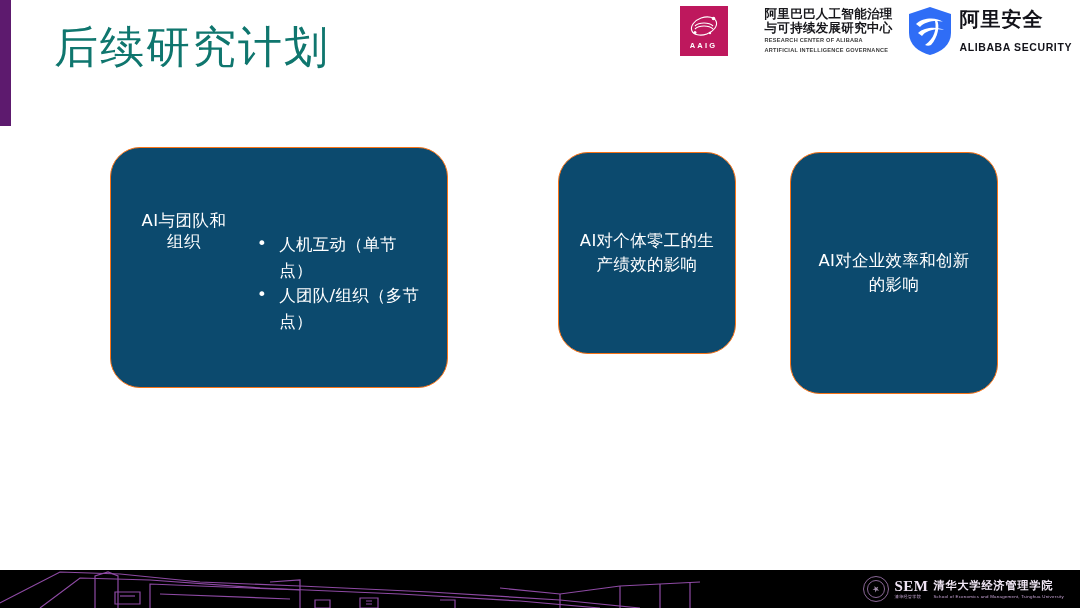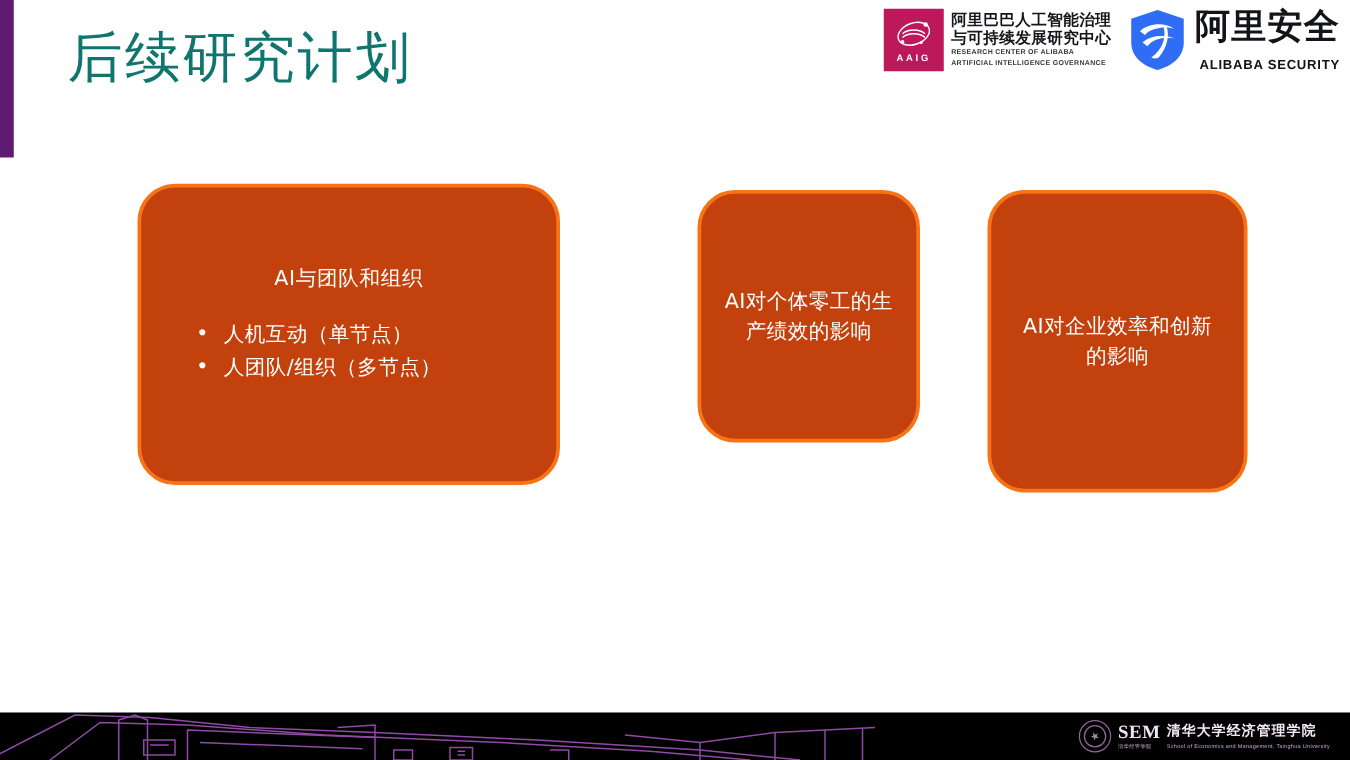--- a/index.html
+++ b/index.html
@@ -36,53 +36,53 @@
   .aaig-logo{ display:flex; align-items:center; gap:6px; }
   .aaig-mark{
     width:48px;height:50px;background:#be185d;
     display:flex;flex-direction:column;align-items:center;justify-content:center;
     color:#fff;
   }
   .aaig-mark svg{display:block;}
   .aaig-mark .aaig-word{
     font-size:7.5px;letter-spacing:2.2px;margin-top:2px;font-weight:700;
   }
-  .aaig-text{ display:flex;flex-direction:column; justify-content:center; }
+  .aaig-text{ display:flex;flex-direction:column; justify-content:center;margin-left:31px; }
   .aaig-cn{
     font-size:12.5px;font-weight:700;color:#17171b;letter-spacing:.3px;
     line-height:1.12;
     font-family:"DejaVu Sans","Liberation Sans",sans-serif;
   }
   .aaig-en{
     font-size:5.6px;font-weight:700;color:#3a3a3a;letter-spacing:.25px;
     line-height:1.35;margin-top:2px;
     font-family:"Liberation Sans",sans-serif;
   }
 
   
   .alisec-logo{ display:flex;align-items:center;gap:7px; }
   .alisec-shield{ width:46px;height:50px;position:relative; }
   .alisec-text{ display:flex;flex-direction:column; }
   .alisec-cn{
-    font-size:28px;font-weight:700;color:#13131a;letter-spacing:1px;line-height:1.05;
+    font-size:20px;font-weight:700;color:#13131a;letter-spacing:1px;line-height:1.05;
     font-family:"DejaVu Sans","Liberation Sans",sans-serif;
   }
   .alisec-en{
     font-size:10.5px;font-weight:700;color:#13131a;letter-spacing:.6px;line-height:1.1;
     margin-top:12px;font-family:"Liberation Sans",sans-serif;text-align:right;
   }
 
   
   .rbox{
     position:absolute;
-    background:#c2410c;
+    background:#0c4a6e;
     border-radius:30px;
-    border:3px solid #f97316;
+    border:1px solid #f97316;
     color:#ffffff;
-    display:flex;flex-direction:column;
+    display:flex;flex-direction:row;
     font-family:"DejaVu Sans","Liberation Sans",sans-serif;
   }
   #box-team{
     left:110px; top:147px; width:338px; height:241px;
     align-items:stretch; justify-content:flex-start;
     padding:62px 22px 0 22px;
   }
   .box-heading{
     font-size:16.5px; text-align:center; letter-spacing:.5px; line-height:1.3;
   }

